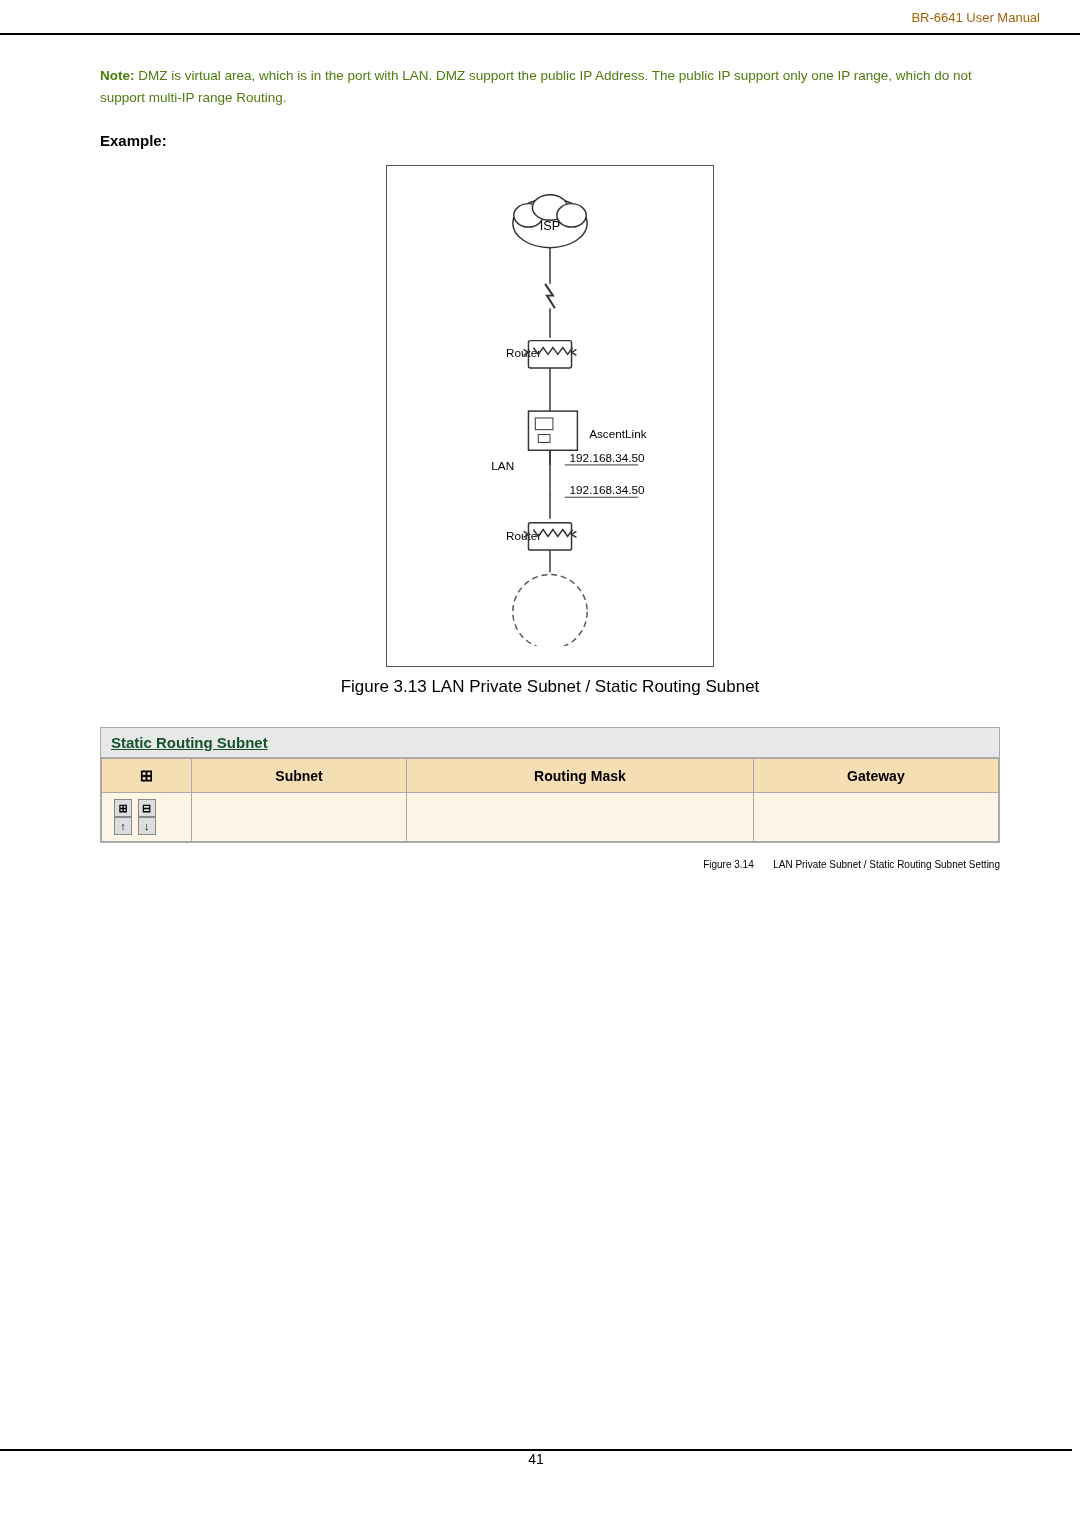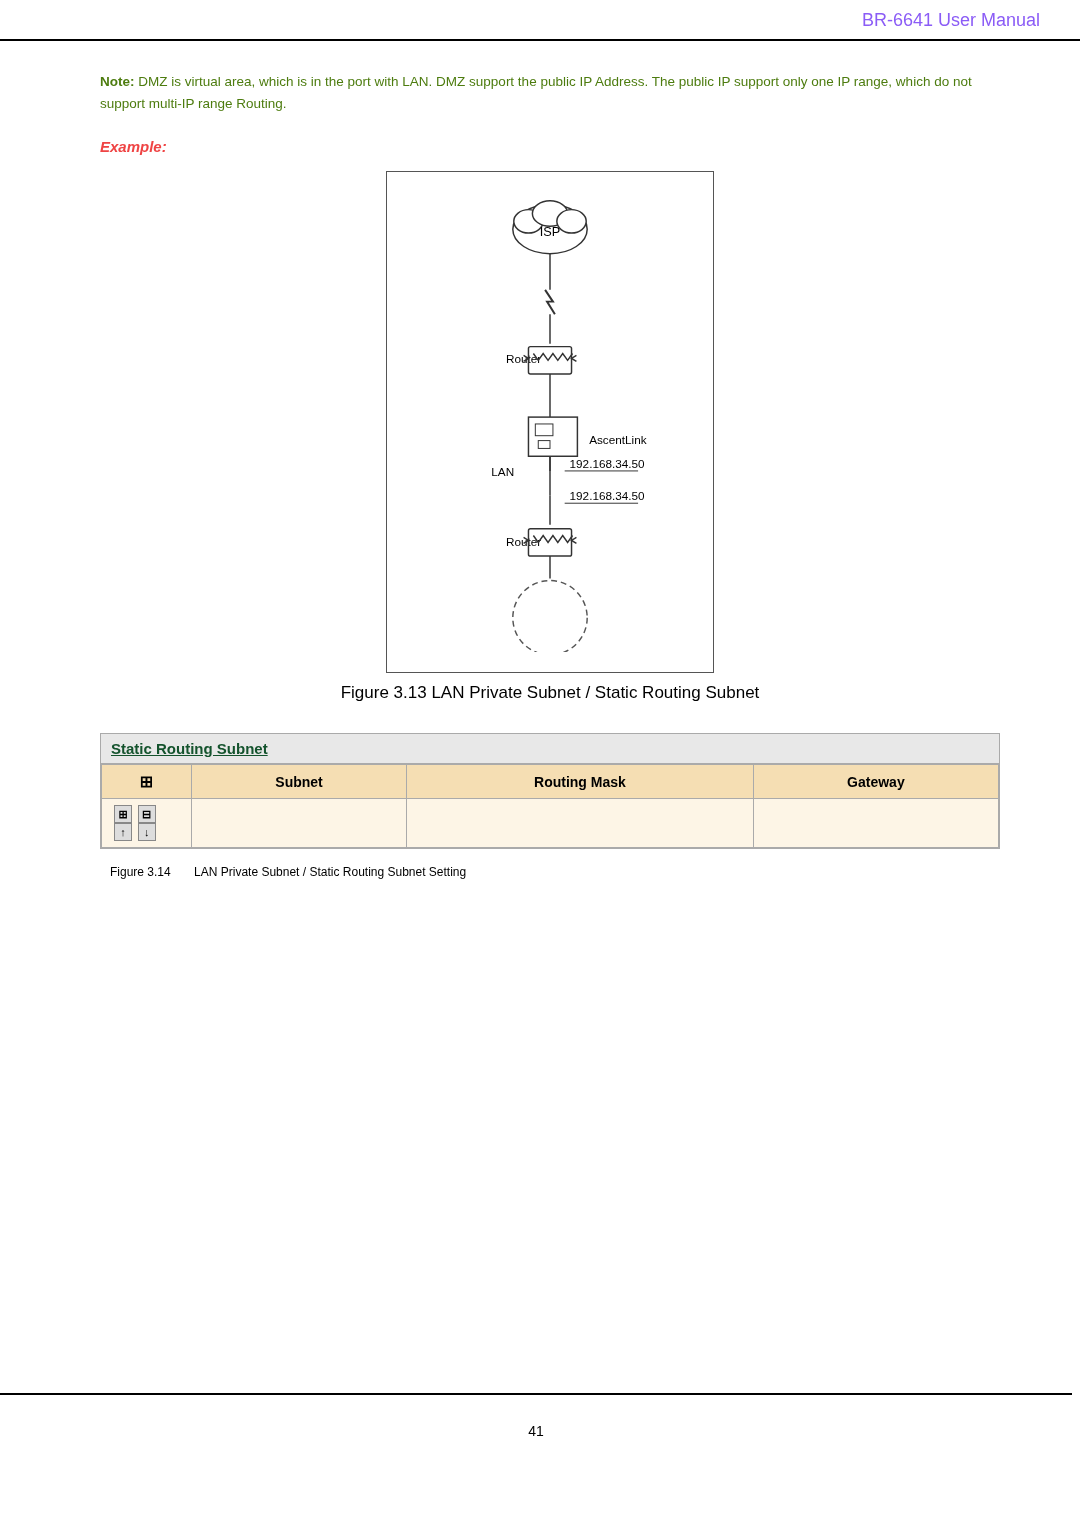--- a/index.html
+++ b/index.html
@@ -22,22 +22,22 @@
 
     
     .header {
       border-bottom: 2px solid #000;
       padding: 10px 40px 8px 40px;
       display: flex;
       justify-content: flex-end;
     }
 
     .header-title {
-      font-size: 18px;
-      color: #8b5cf6;
+      font-size: 13px;
+      color: #a16207;
     }
 
     
     .content {
       padding: 30px 80px 40px 100px;
     }
 
     
     .note-section {
       margin-bottom: 24px;
@@ -48,22 +48,21 @@
 
     .note-section .note-bold {
       font-weight: bold;
     }
 
     
     .example-label {
       font-weight: bold;
       font-size: 15px;
       margin-bottom: 16px;
-      color: #ef4444;
-      font-style: italic;
+      color: #000000;
     }
 
     
     .diagram-container {
       display: flex;
       justify-content: center;
       margin-bottom: 10px;
     }
 
     .diagram-box {
@@ -157,35 +156,35 @@
       font-size: 11px;
       text-align: center;
       line-height: 16px;
       cursor: pointer;
       margin-right: 2px;
       font-weight: bold;
     }
 
     
     .figure-caption-2 {
-      text-align: left;
-      font-size: 12px;
+      text-align: right;
+      font-size: 10px;
       margin-bottom: 20px;
       color: #000;
       padding-left: 10px;
     }
 
     
     .footer {
       border-top: 2px solid #000;
       position: absolute;
       bottom: 60px;
       left: 0;
       right: 8px;
-      padding: 28px 0;
+      padding: 0 0;
       text-align: center;
       font-size: 14px;
     }
   </style>
 </head>
 <body>
 
 <div class="page-container">
 
   <div class="header">

